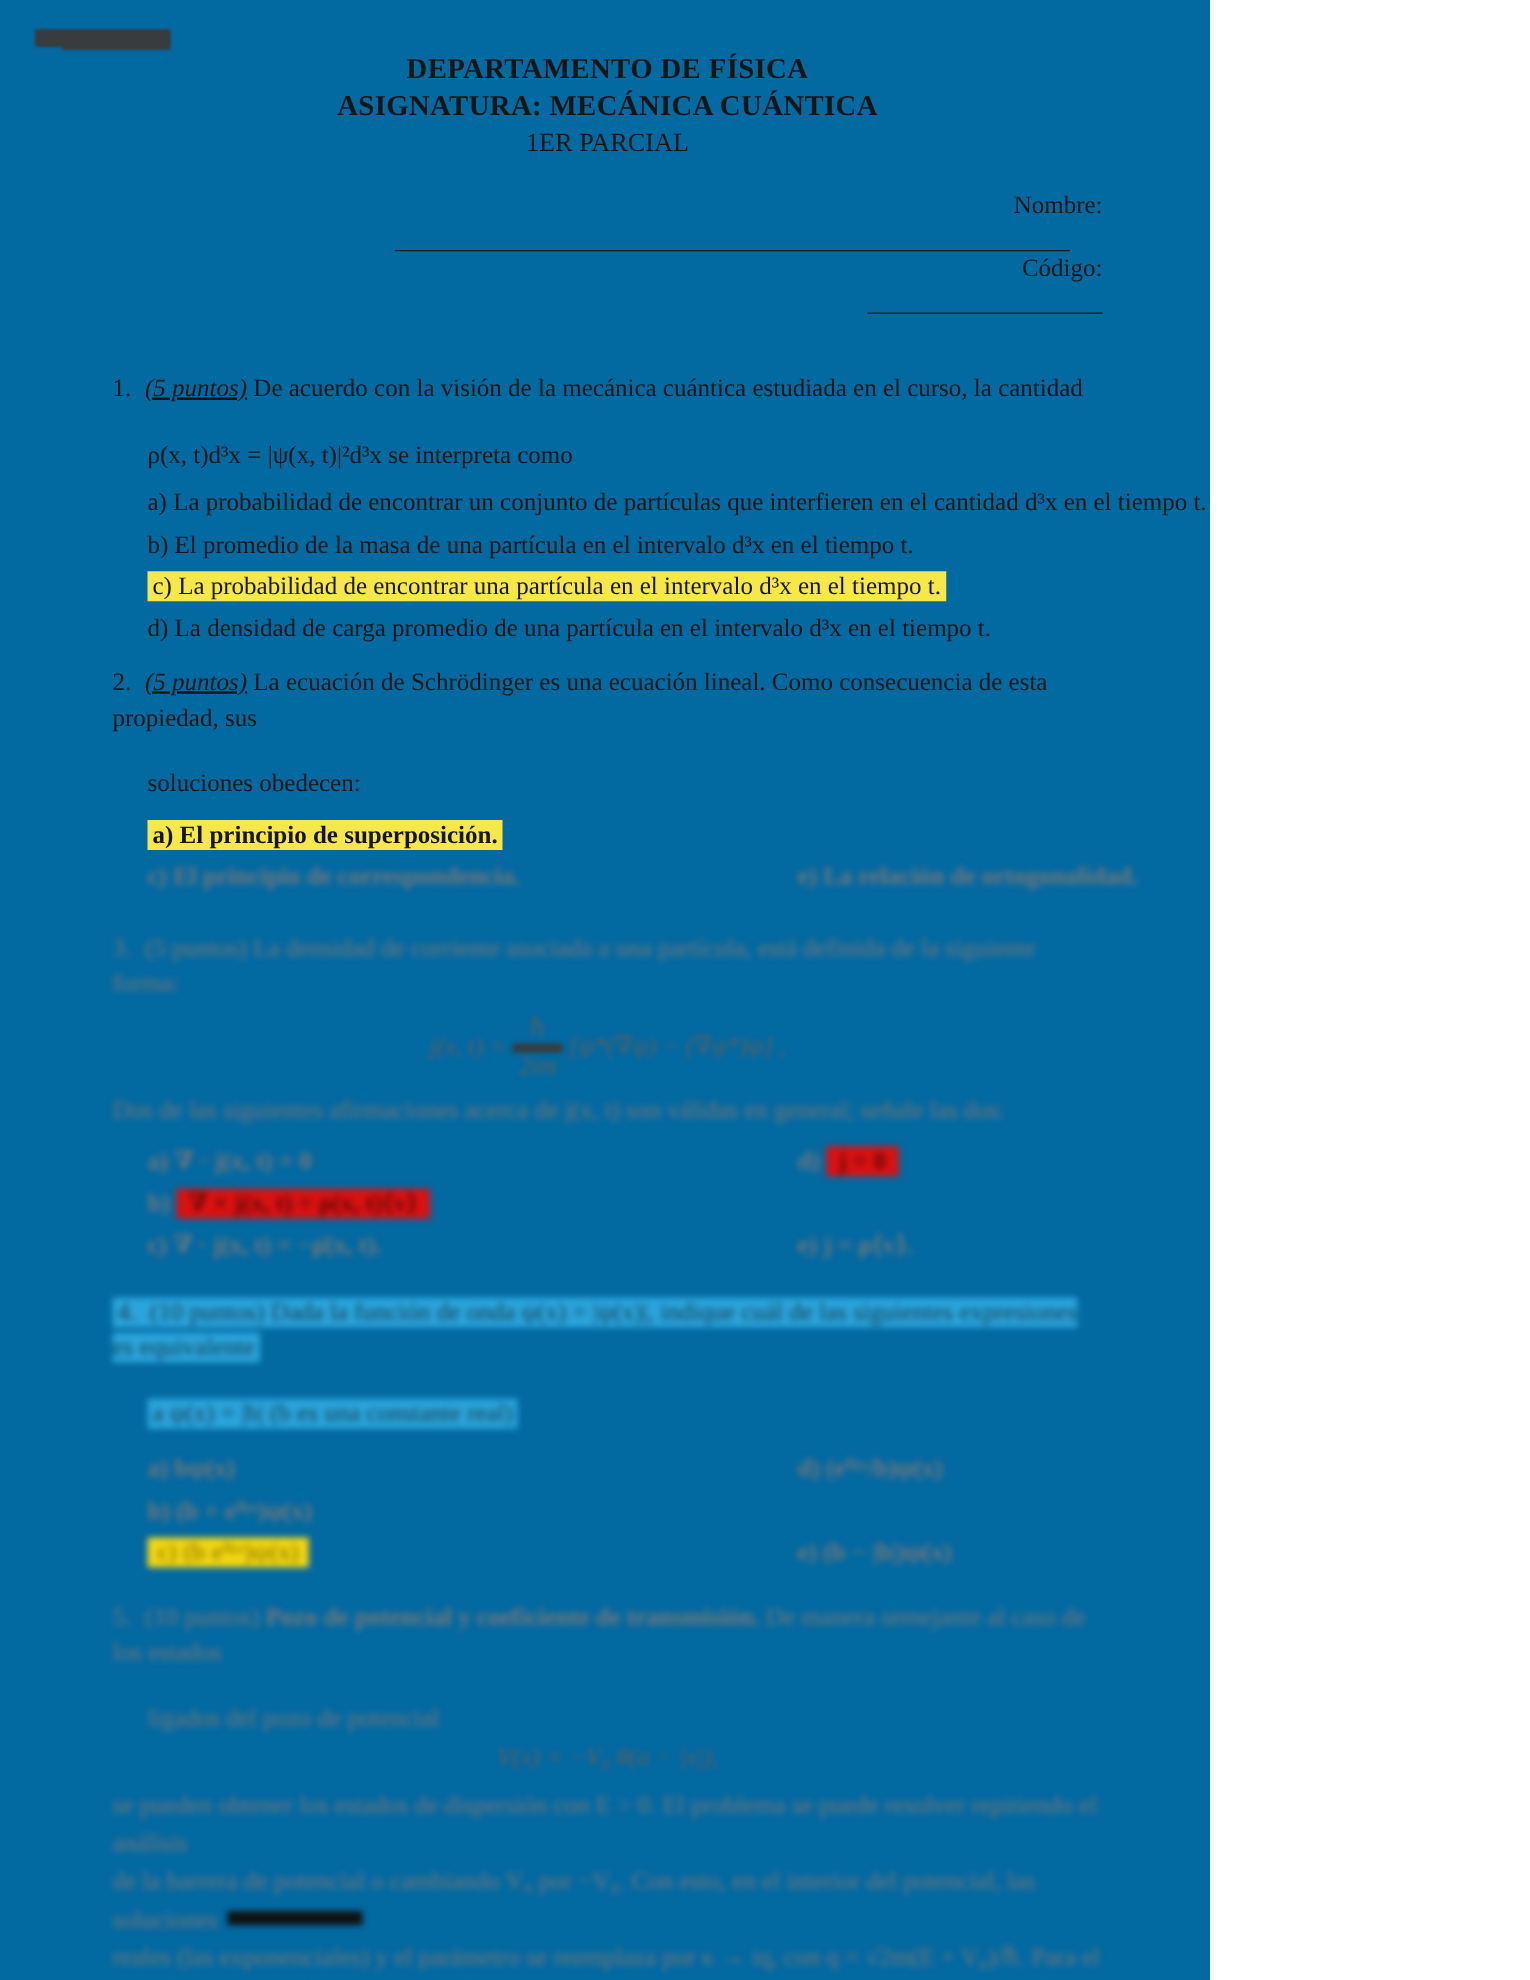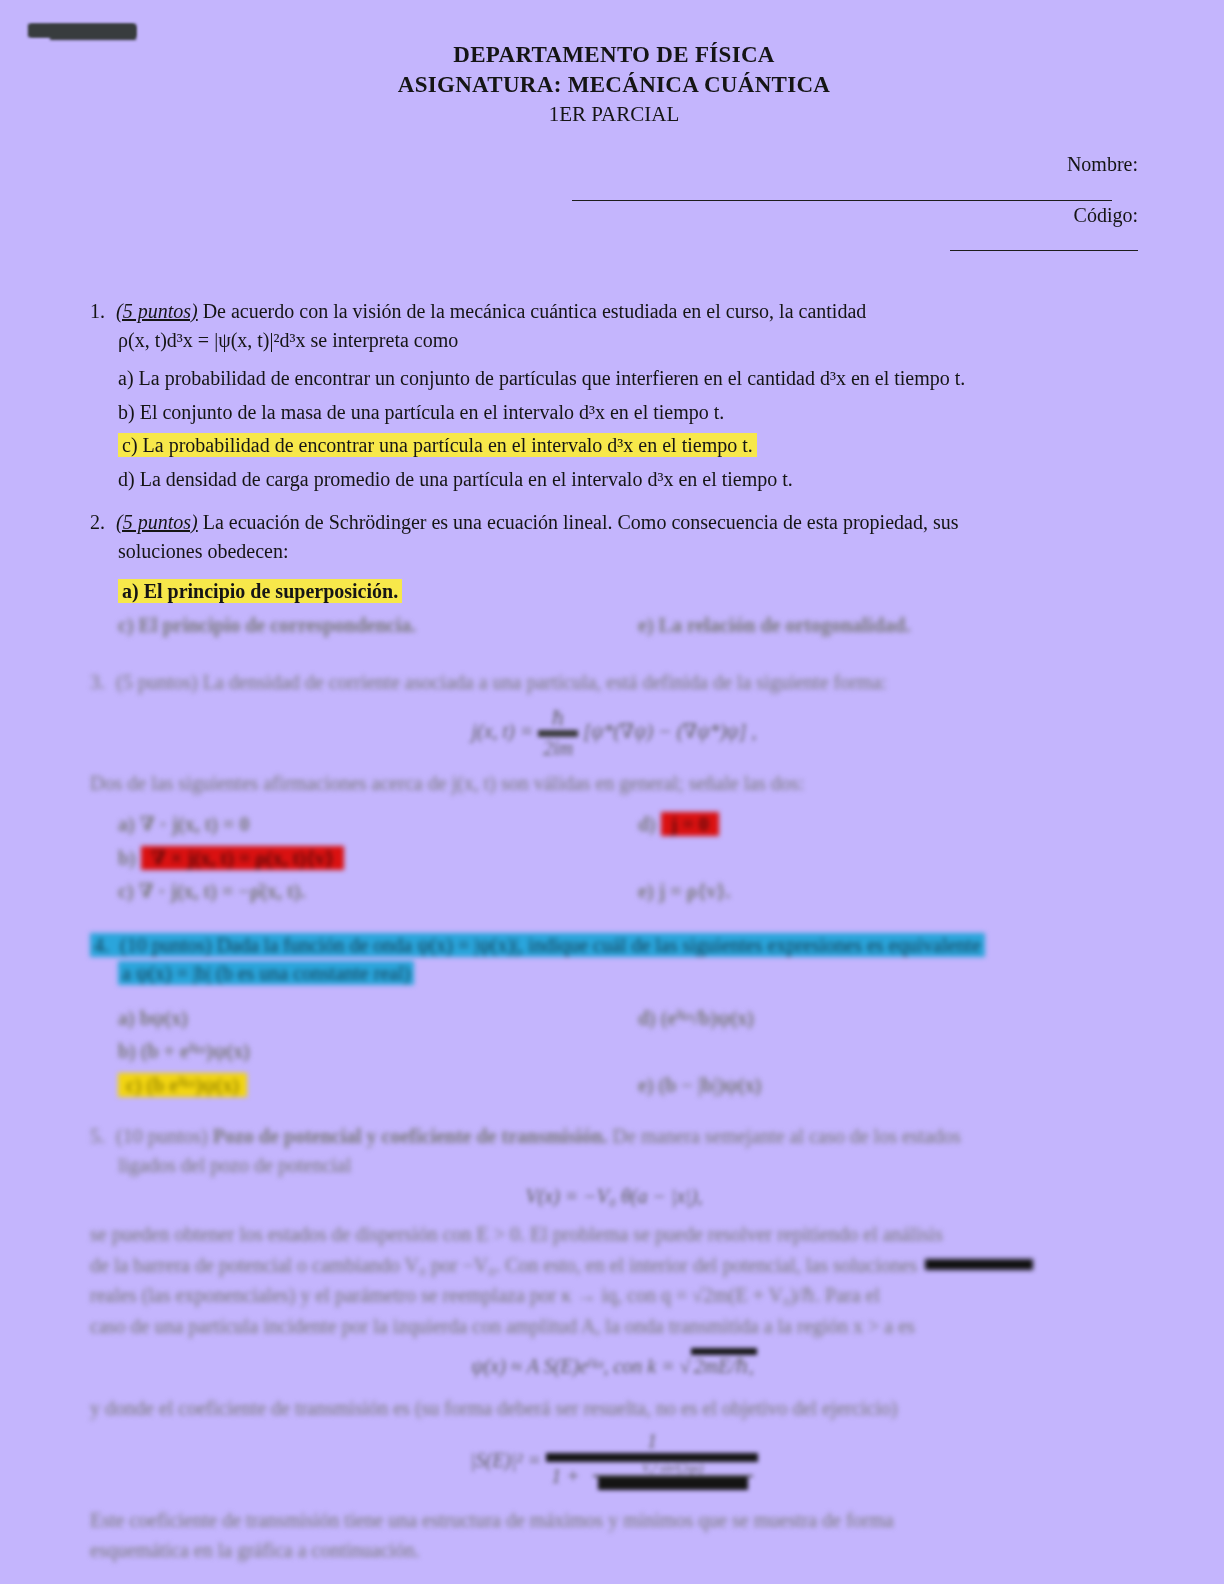--- a/index.html
+++ b/index.html
@@ -1,34 +1,34 @@
 <!DOCTYPE html>
 <html style="--c-yellow: #f7e84a; --c-gold: #f2d512; --c-blue: #2aa5dc; --c-red: #da1111; --c-redaction: #3a3e40;"><head>
 <meta charset="utf-8">
 <style>
   html,body{margin:0;padding:0;background:#ffffff;}
   .page{
-    position:relative; width:1224px; height:1584px; overflow:hidden;
-    background:#c4b5fd; box-sizing:border-box;
+    position:relative; width:968px; height:1584px; overflow:hidden;
+    background:#0369a1; box-sizing:border-box;
     padding:40px 86px 0 90px;
     font-family:"Liberation Serif","DejaVu Serif",serif;
     font-size:20px; color:#151515; line-height:28.5px;
   }
   .center{text-align:center;}
   .hline1,.hline2{font-weight:bold; font-size:23px; line-height:30px; letter-spacing:.3px;}
   .hline3{font-size:21px; line-height:28px;}
   .id-row{display:flex; align-items:flex-end; margin-top:22px; margin-left:58px;flex-direction:column;}
   .fill-line{border-bottom:1.6px solid #1d1d1d; height:22px; box-sizing:border-box;}
   .name-line{width:540px; margin-right:26px;}
   .code-line{width:188px;}
   .pts{text-decoration:underline;font-style:italic;}
   .q{margin-top:26px;}
   .qhead{position:relative;}
   .qnum{display:inline-block; min-width:26px;}
-  .qbody{margin-left:28px;}
+  .qbody{margin-left:28px;margin-top:24px;}
   .opts{margin-left:28px; margin-top:8px;}
   .opt{line-height:33.5px; white-space:nowrap;}
   .optgrid{display:grid; grid-template-columns:520px 1fr; margin-left:28px; margin-top:10px;font-weight:bold;}
   .optgrid .opt{line-height:33.5px;}
   .hl-yellow{background:var(--c-yellow,#f7e84a); padding:1px 4px;}
   .hl-gold{background:var(--c-gold,#f2d512); color:#a38f00; padding:1px 8px;}
   .hl-red{background:var(--c-red,#da1111); color:#600a0a; padding:1px 10px;}
   .hl-blue{background:var(--c-blue,#2aa5dc); color:#143a4d; padding:1px 4px;}
   .bl{filter:blur(2.4px); color:#787878;}
   .bl-dark{filter:blur(2.2px); color:#5f5f5f;}
@@ -71,21 +71,21 @@
   </div>
 
   <div class="q" style="margin-top:46px;">
     <div class="qhead">
       <span class="qnum">1.</span><span class="pts">(5 puntos)</span>
       <span>De acuerdo con la visión de la mecánica cuántica estudiada en el curso, la cantidad</span>
       <div class="qbody">ρ(x, t)d³x = |ψ(x, t)|²d³x se interpreta como</div>
     </div>
     <div class="opts">
       <div class="opt">a) La probabilidad de encontrar un conjunto de partículas que interfieren en el cantidad d³x en el tiempo t.</div>
-      <div class="opt">b) El conjunto de la masa de una partícula en el intervalo d³x en el tiempo t.</div>
+      <div class="opt">b) El promedio de la masa de una partícula en el intervalo d³x en el tiempo t.</div>
       <div class="opt"><span class="hl-yellow">c) La probabilidad de encontrar una partícula en el intervalo d³x en el tiempo t.</span></div>
       <div class="opt">d) La densidad de carga promedio de una partícula en el intervalo d³x en el tiempo t.</div>
     </div>
   </div>
 
   <div class="q" style="margin-top:12px;">
     <div class="qhead">
       <span class="qnum">2.</span><span class="pts">(5 puntos)</span>
       <span>La ecuación de Schrödinger es una ecuación lineal. Como consecuencia de esta propiedad, sus</span>
       <div class="qbody">soluciones obedecen:</div>

